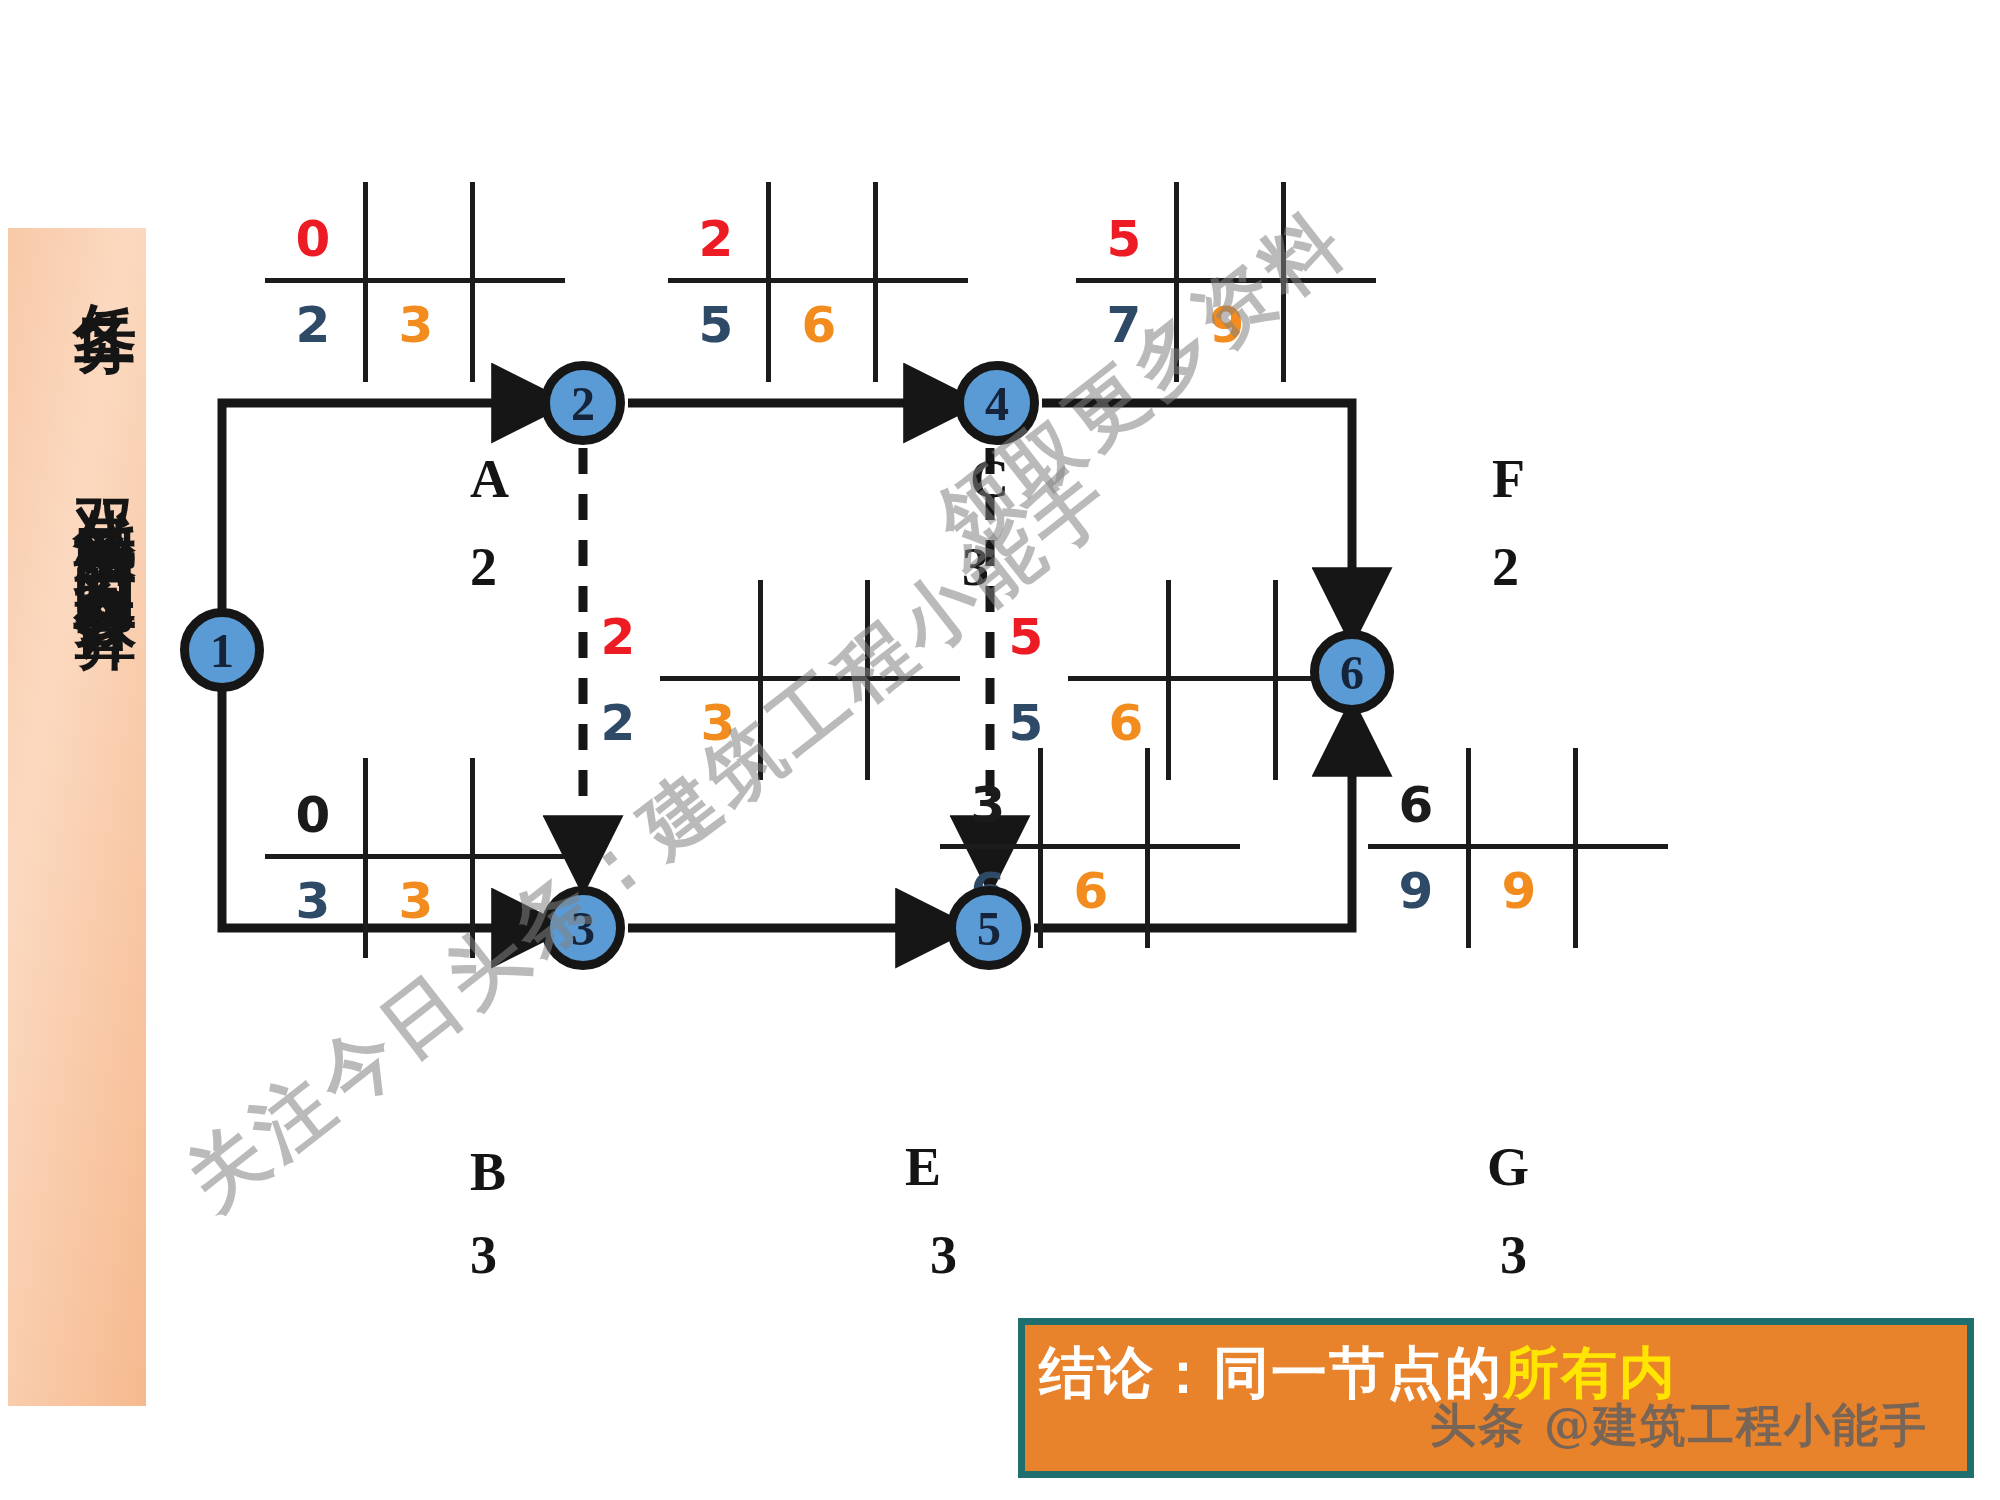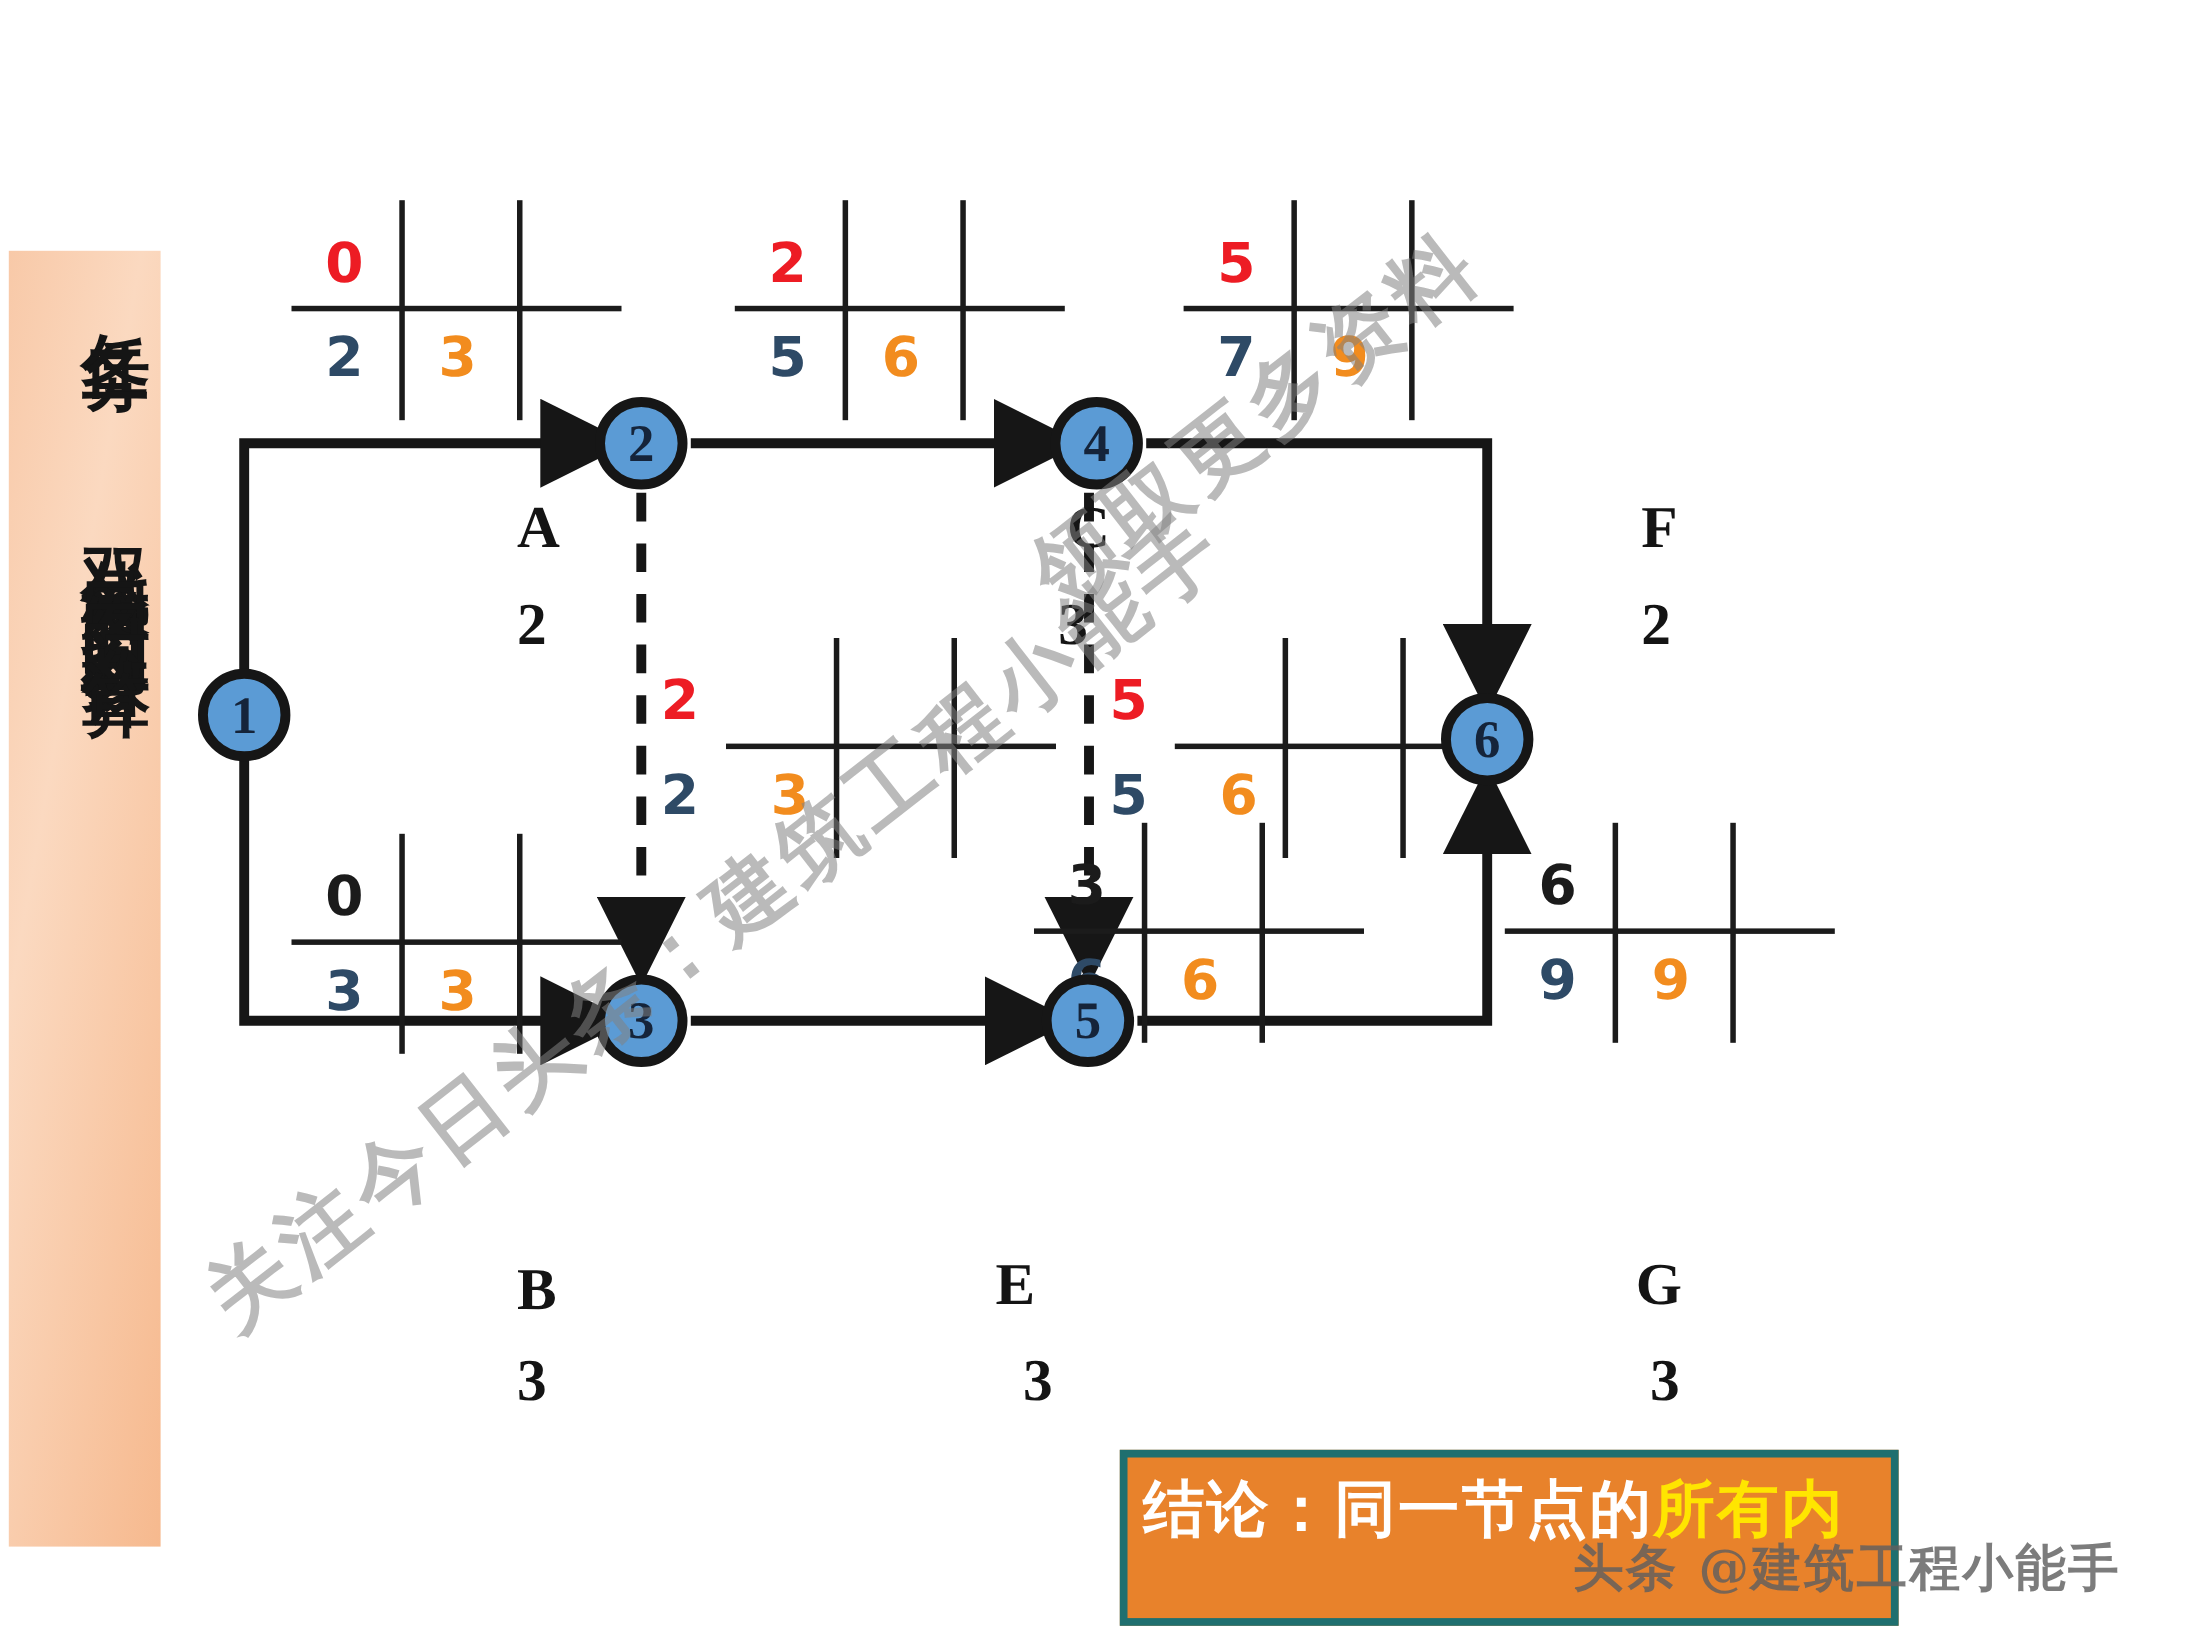--- a/index.html
+++ b/index.html
@@ -125,21 +125,21 @@
     font-weight: 700;
     font-size: 48px;
     color: #15243a;
   }
 
   
   .conclusion {
     position: absolute;
     left: 1018px;
     top: 1318px;
-    width: 708px;
+    width: 956px;
     height: 160px;
     background: #e8822b;
     border: 7px solid #1f6f6f;
     box-sizing: border-box;
     padding: 12px 14px 0 14px;
     font-family: "DejaVu Serif", "Liberation Serif", serif;
     font-weight: 700;
     font-size: 56px;
     line-height: 1.25;
     color: #ffffff;

